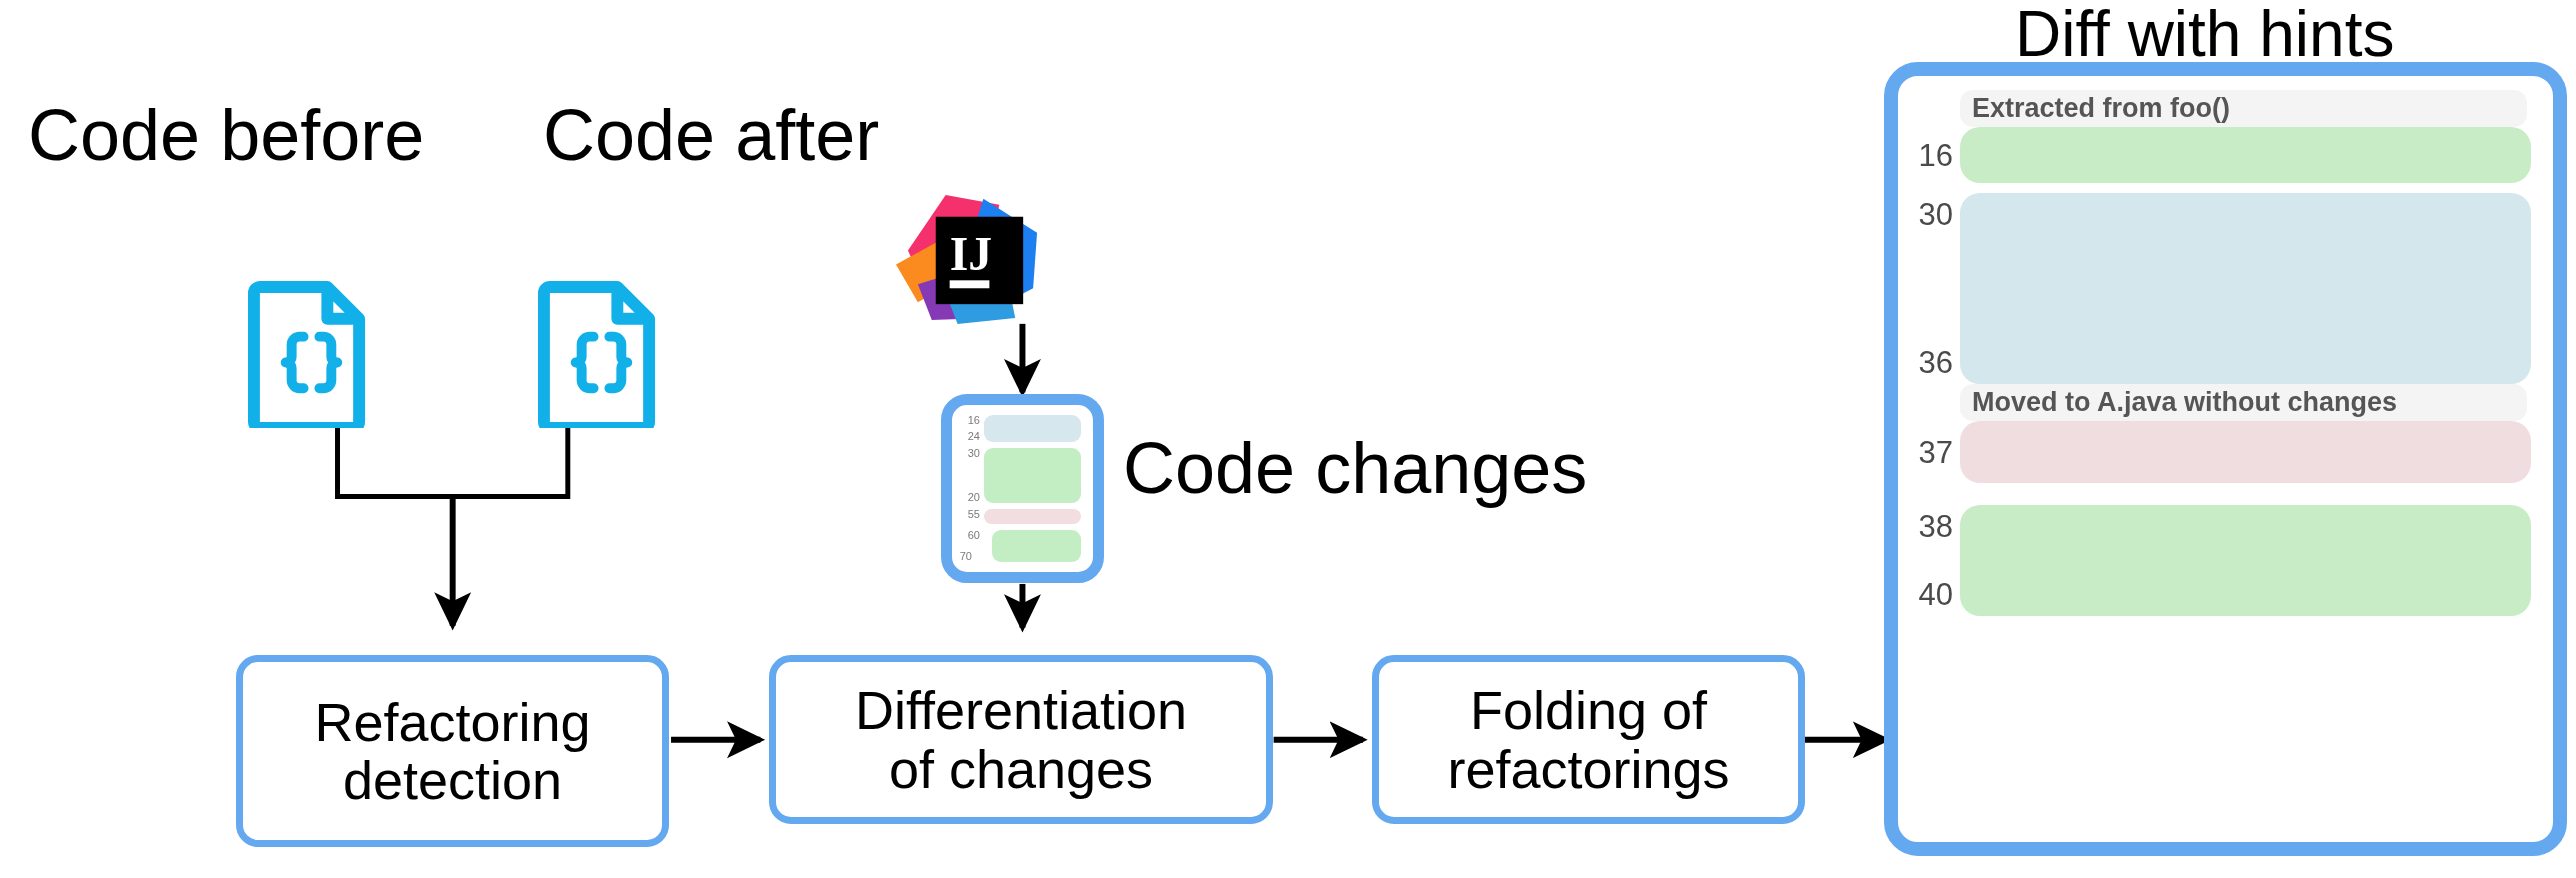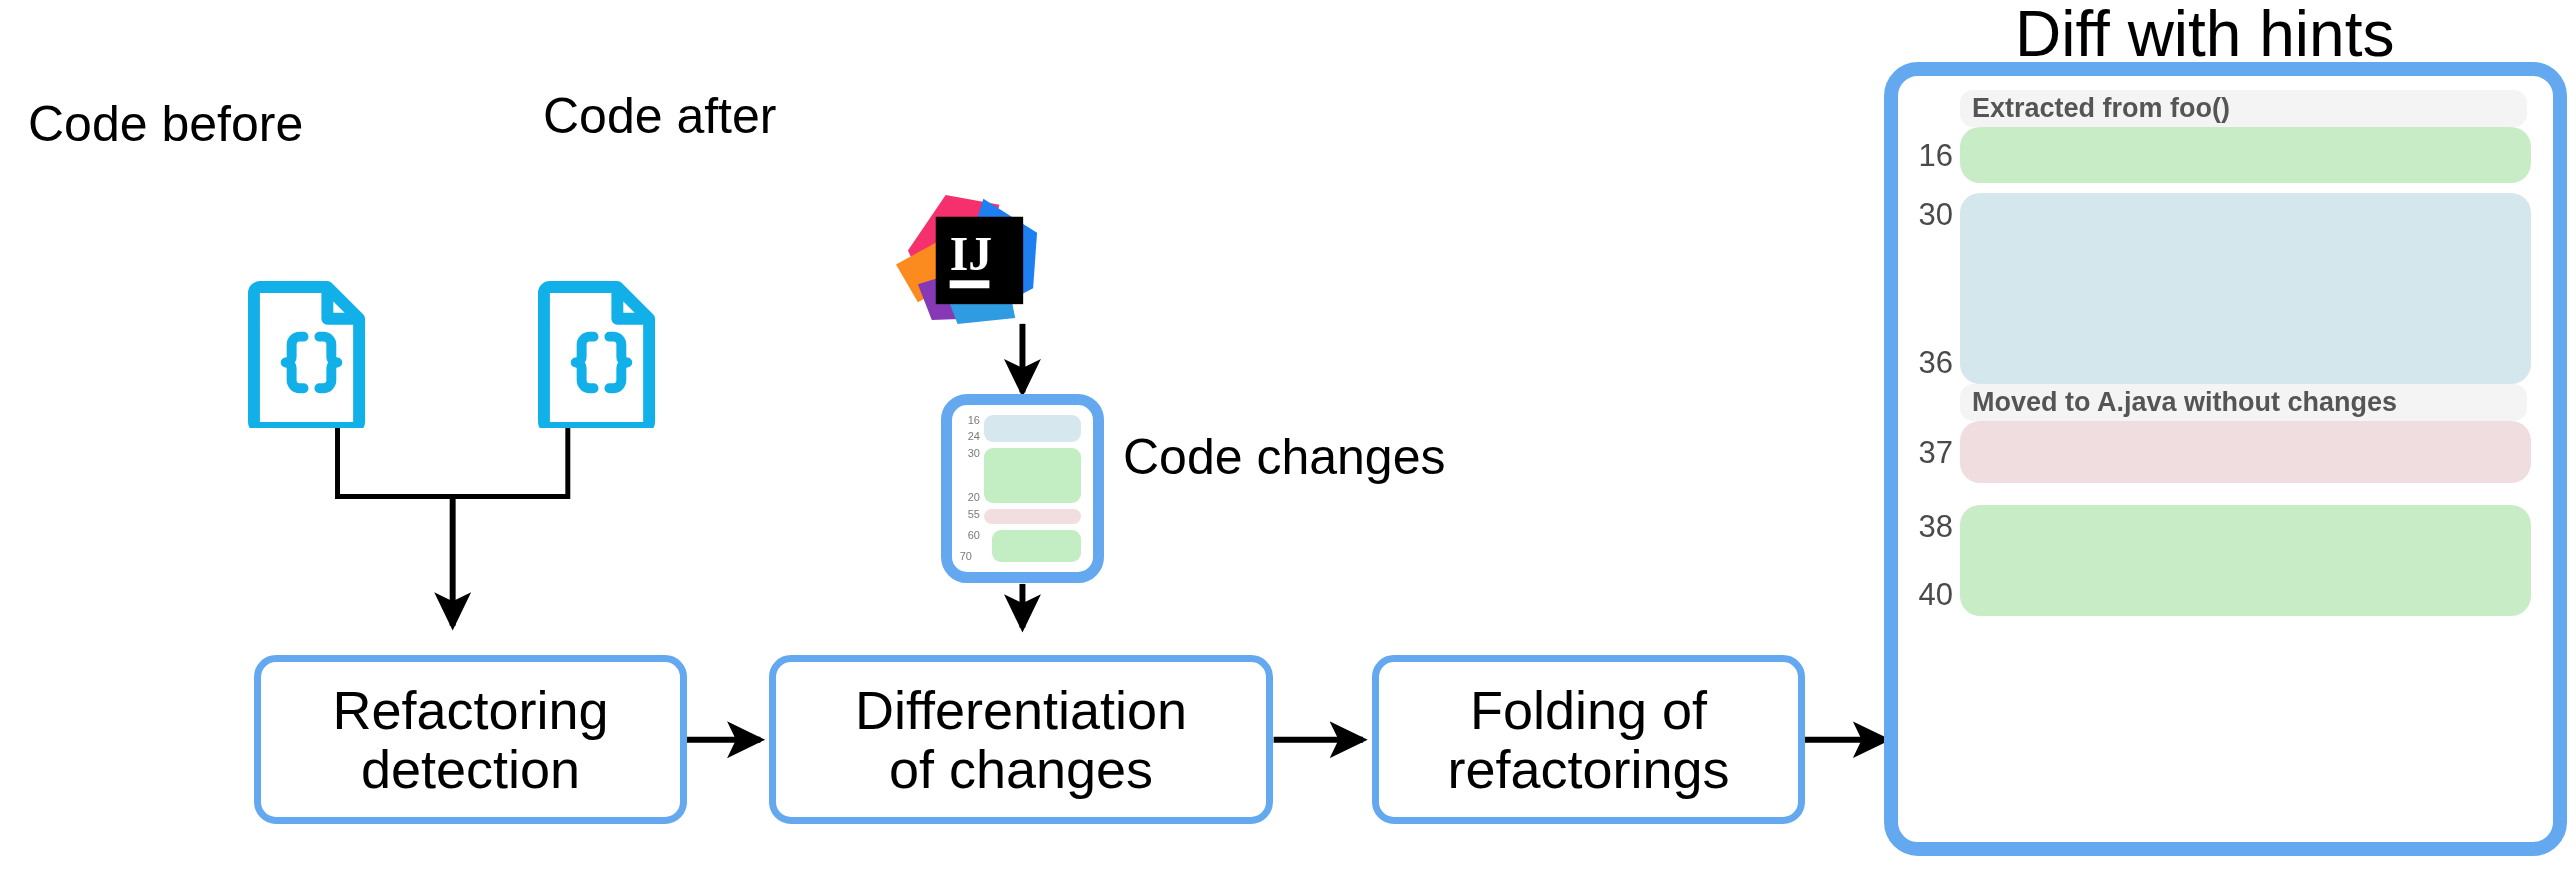--- a/index.html
+++ b/index.html
@@ -16,21 +16,21 @@
     height: 879px;
     background: #ffffff;
     overflow: hidden;
   }
 
   .abs { position: absolute; }
 
   
   .label-text {
     font-family: "Liberation Sans", sans-serif;
-    font-size: 50px;
+    font-size: 72px;
     color: #000000;
     white-space: nowrap;
     line-height: 1;
   }
   .title-text {
     font-family: "Liberation Sans", sans-serif;
     font-size: 64px;
     color: #000000;
     white-space: nowrap;
     line-height: 1;
@@ -189,21 +189,21 @@
 
   <span class="abs" style="left:248px; top:281px;">
     <svg width="123" height="147" viewBox="0 0 62 74">
       <path d="M6 3 h34 l16 16 v52 a3 3 0 0 1 -3 3 h-47 a3 3 0 0 1 -3 -3 v-65 a3 3 0 0 1 3 -3 z
                M40 3 v16 h16" fill="none" stroke="#12b0e8" stroke-width="6" stroke-linejoin="round"></path>
       <path d="M28 28 h-2 a4 4 0 0 0 -4 4 v6 a3 3 0 0 1 -3 3 a3 3 0 0 1 3 3 v6 a4 4 0 0 0 4 4 h2" fill="none" stroke="#12b0e8" stroke-width="5" stroke-linecap="round" stroke-linejoin="round"></path>
       <path d="M36 28 h2 a4 4 0 0 1 4 4 v6 a3 3 0 0 0 3 3 a3 3 0 0 0 -3 3 v6 a4 4 0 0 1 -4 4 h-2" fill="none" stroke="#12b0e8" stroke-width="5" stroke-linecap="round" stroke-linejoin="round"></path>
     </svg>
   </span>
 
-  <div class="abs label-text" style="left:543px; top:91px;">Code after</div>
+  <div class="abs label-text" style="left:543px; top:99px;">Code after</div>
 
   <span class="abs" style="left:538px; top:281px;">
     <svg width="123" height="147" viewBox="0 0 62 74">
       <path d="M6 3 h34 l16 16 v52 a3 3 0 0 1 -3 3 h-47 a3 3 0 0 1 -3 -3 v-65 a3 3 0 0 1 3 -3 z
                M40 3 v16 h16" fill="none" stroke="#12b0e8" stroke-width="6" stroke-linejoin="round"></path>
       <path d="M28 28 h-2 a4 4 0 0 0 -4 4 v6 a3 3 0 0 1 -3 3 a3 3 0 0 1 3 3 v6 a4 4 0 0 0 4 4 h2" fill="none" stroke="#12b0e8" stroke-width="5" stroke-linecap="round" stroke-linejoin="round"></path>
       <path d="M36 28 h2 a4 4 0 0 1 4 4 v6 a3 3 0 0 0 3 3 a3 3 0 0 0 -3 3 v6 a4 4 0 0 1 -4 4 h-2" fill="none" stroke="#12b0e8" stroke-width="5" stroke-linecap="round" stroke-linejoin="round"></path>
     </svg>
   </span>
 
@@ -247,21 +247,21 @@
             <span style="position: absolute; right: 4px; top: 0px;">60</span>
             <span style="position: absolute; right: 12px; bottom: 0px;">70</span>
           </div>
           <div class="mini-bar" style="background: rgb(195, 238, 196);"></div>
         </div>
       </div>
   </div>
 
   <div class="abs label-text" style="left:1123px; top:432px;">Code changes</div>
 
-  <div class="abs proc-box" style="left:254px; top:655px; width:433px; height:169px;text-align:right;">
+  <div class="abs proc-box" style="left:236px; top:655px; width:433px; height:192px;text-align:right;">
     <div class="proc-line">Refactoring</div>
     <div class="proc-line">detection</div>
   </div>
 
   <div class="abs proc-box" style="left:769px; top:655px; width:504px; height:169px;">
     <div class="proc-line">Differentiation</div>
     <div class="proc-line">of changes</div>
   </div>
 
   <div class="abs proc-box" style="left:1372px; top:655px; width:433px; height:169px;">

